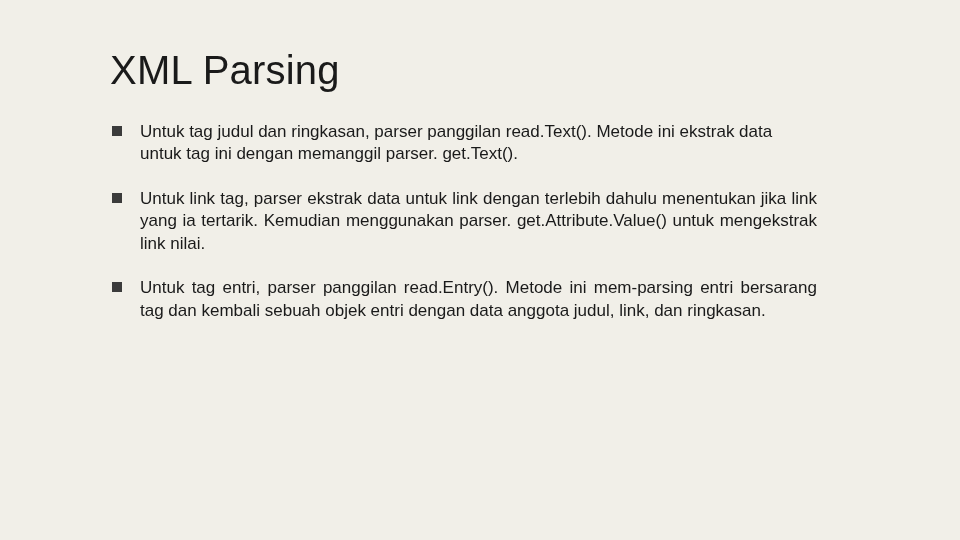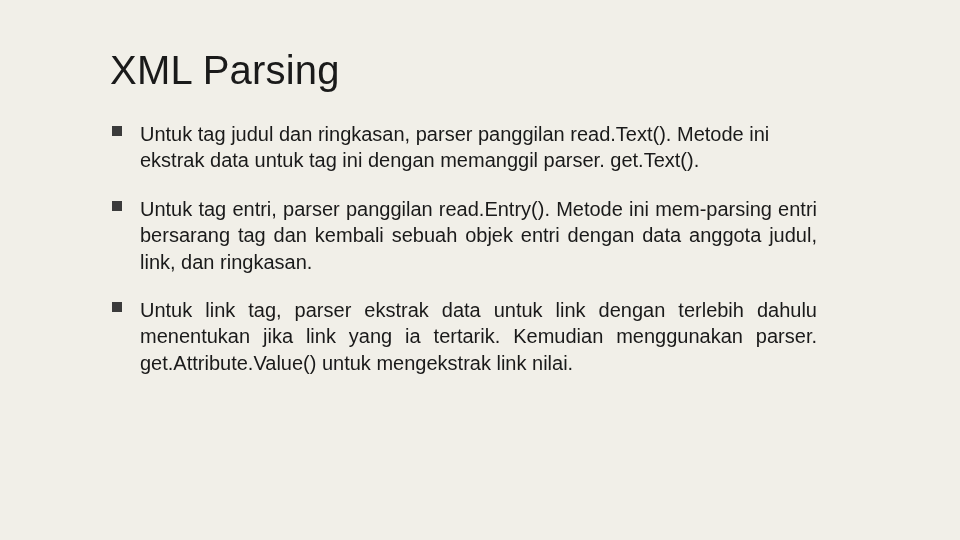--- a/index.html
+++ b/index.html
@@ -25,21 +25,21 @@
   }
   .bullets {
     list-style: none;
     padding: 0;
     margin: 0;
   }
   .bullets li {
     position: relative;
     padding-left: 30px;
     margin-bottom: 22px;
-    font-size: 20px;
+    font-size: 17px;
     line-height: 1.32;
   }
   .bullets li.justify {
     text-align: justify;
   }
   .bullets li::before {
     content: "";
     position: absolute;
     left: 2px;
     top: 5px;
@@ -48,16 +48,16 @@
     background: #3b3b3b;
   }
 </style>
 </head>
 <body>
 
 <div class="slide">
   <h1 class="title">XML Parsing</h1>
   <ul class="bullets">
     <li>Untuk tag judul dan ringkasan, parser panggilan read.Text(). Metode ini ekstrak data untuk tag ini dengan memanggil parser. get.Text().</li>
+    <li class="justify">Untuk link tag, parser ekstrak data untuk link dengan terlebih dahulu menentukan jika link yang ia tertarik. Kemudian menggunakan parser. get.Attribute.Value() untuk mengekstrak link nilai.</li>
     <li class="justify">Untuk tag entri, parser panggilan read.Entry(). Metode ini mem-parsing entri bersarang tag dan kembali sebuah objek entri dengan data anggota judul, link, dan ringkasan.</li>
-    <li class="justify">Untuk link tag, parser ekstrak data untuk link dengan terlebih dahulu menentukan jika link yang ia tertarik. Kemudian menggunakan parser. get.Attribute.Value() untuk mengekstrak link nilai.</li>
   </ul>
 </div>
 
 </body></html>

